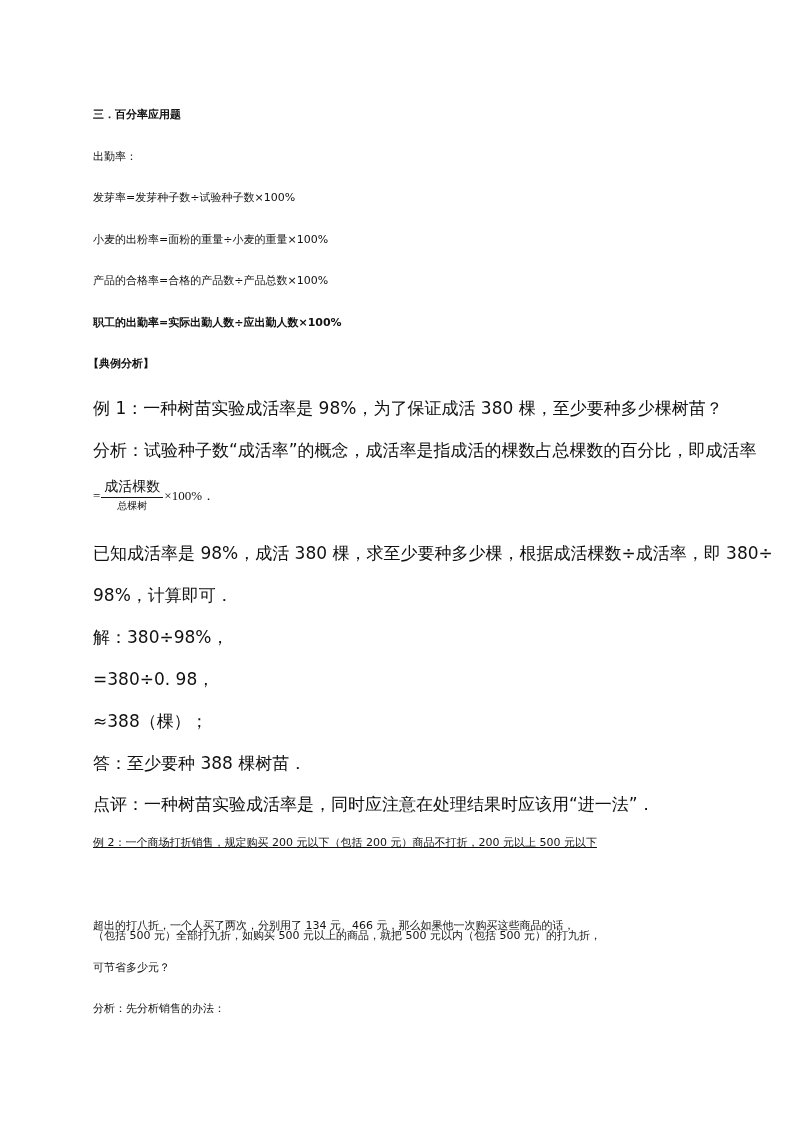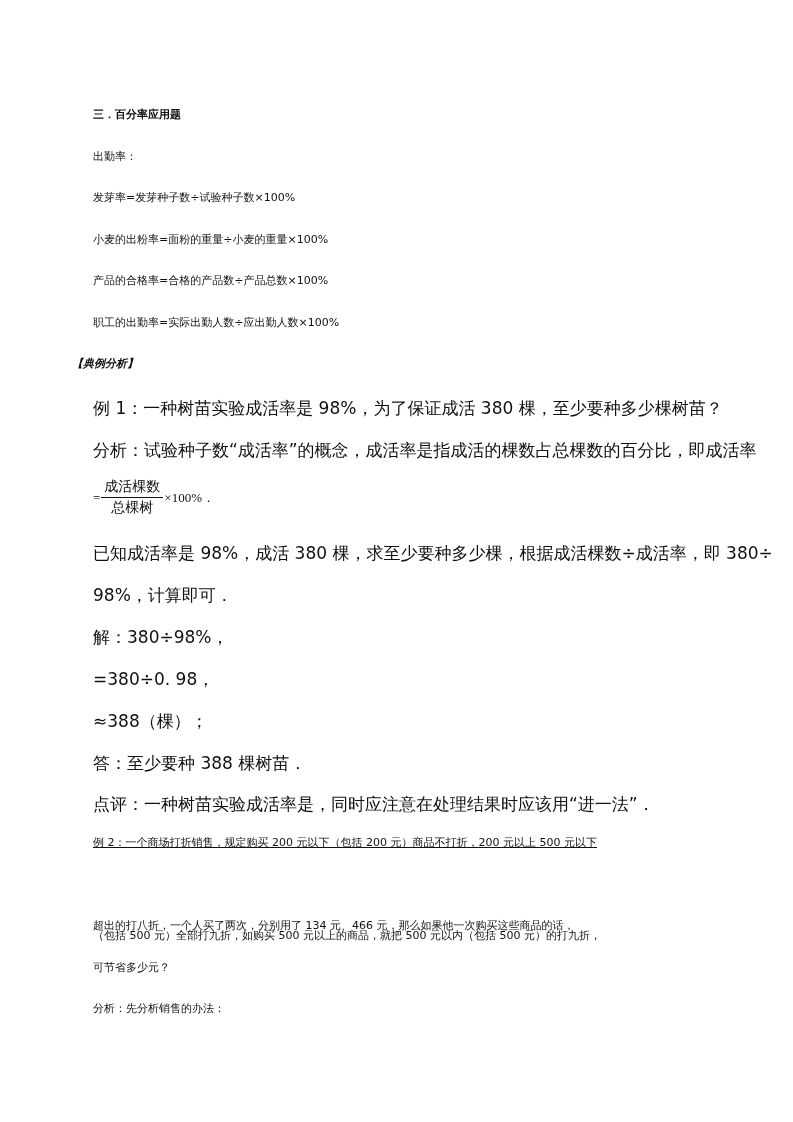--- a/index.html
+++ b/index.html
@@ -5,36 +5,36 @@
     html, body { margin: 0; padding: 0; background: #ffffff; }
     body { width: 793px; height: 1122px; position: relative; overflow: hidden;
            font-family: "DejaVu Sans", "Liberation Sans", sans-serif; color: #111; }
     .line { position: absolute; left: 93px; white-space: nowrap; }
     .small { font-size: 11px; }
     .large { font-size: 17px; }
     .bold { font-weight: bold; }
     .frac-wrap { position: absolute; left: 93px; top: 478px; display: flex; align-items: center; font-size: 14px; white-space: nowrap; }
     .frac { display: inline-flex; flex-direction: column; align-items: center; margin: 0 1px; }
     .frac .num-part { border-bottom: 1px solid #111; padding: 0 3px 1px 3px; font-size: 14px; }
-    .frac .den-part { padding: 1px 3px 0 3px; font-size: 14px; }
+    .frac .den-part { padding: 1px 3px 0 3px; font-size: 10px; }
     .frac-eq, .frac-tail { font-family: "Liberation Serif", serif; font-size: 13px; }
   </style>
 </head>
 <body>
 
 <div>
   <div class="line small bold" style="top:107px;">三．百分率应用题</div>
   <div class="line small" style="top:149px;">出勤率：</div>
 
   <div class="line small" style="top:190px;">发芽率=发芽种子数÷试验种子数×100%</div>
   <div class="line small" style="top:232px;">小麦的出粉率=面粉的重量÷小麦的重量×100%</div>
   <div class="line small" style="top:273px;">产品的合格率=合格的产品数÷产品总数×100%</div>
-  <div class="line small" style="top:315px;">职工的出勤率=实际出勤人数÷应出勤人数×100%</div>
+  <div class="line small" style="top:315px;font-weight:bold;">职工的出勤率=实际出勤人数÷应出勤人数×100%</div>
 
-  <div class="line small bold" style="top:356px; left:72px;font-style:italic;">【典例分析】</div>
+  <div class="line small bold" style="top:356px; left:88px;">【典例分析】</div>
 
   <div class="line large" style="top:397px;">例 1：一种树苗实验成活率是 98%，为了保证成活 380 棵，至少要种多少棵树苗？</div>
   <div class="line large" style="top:439px;">分析：试验种子数“成活率”的概念，成活率是指成活的棵数占总棵数的百分比，即成活率</div>
 
   <div class="frac-wrap">
     <span class="frac-eq">=</span>
     <span class="frac">
       <span class="num-part">成活棵数</span>
       <span class="den-part">总棵树</span>
     </span>

